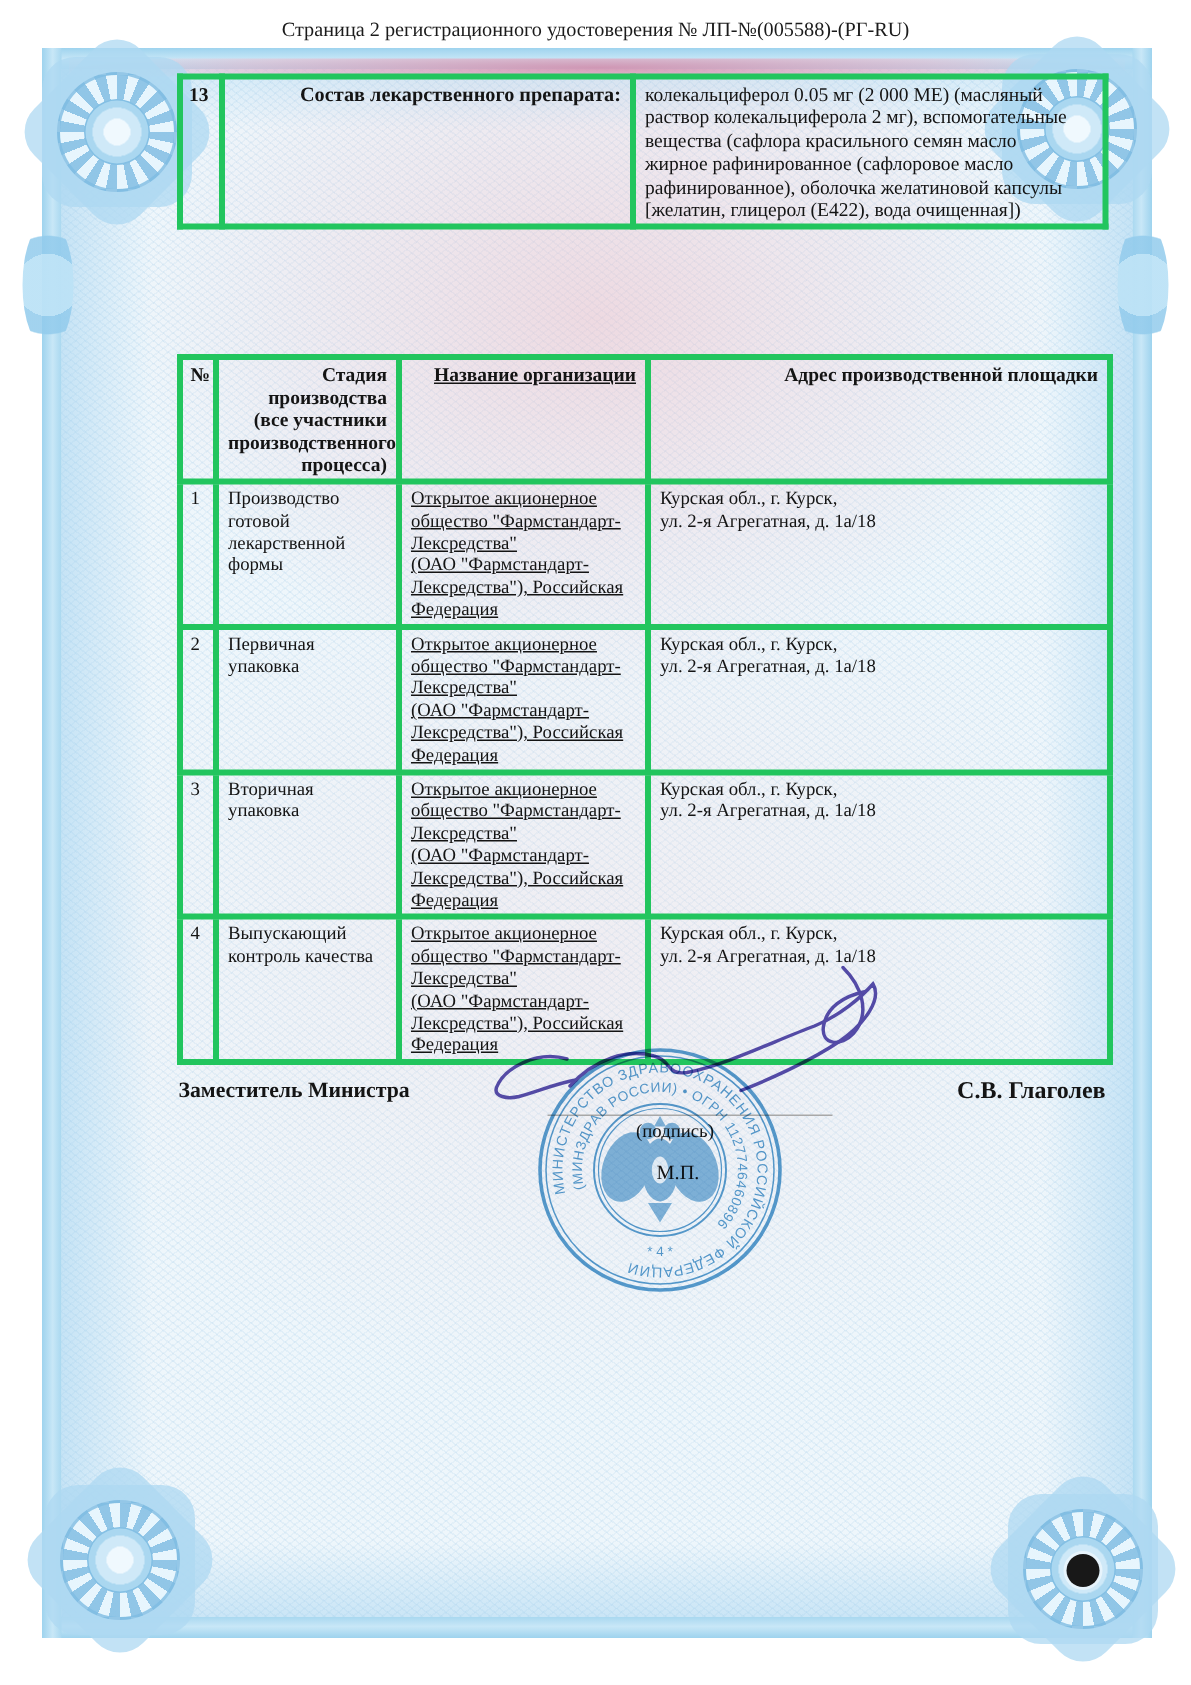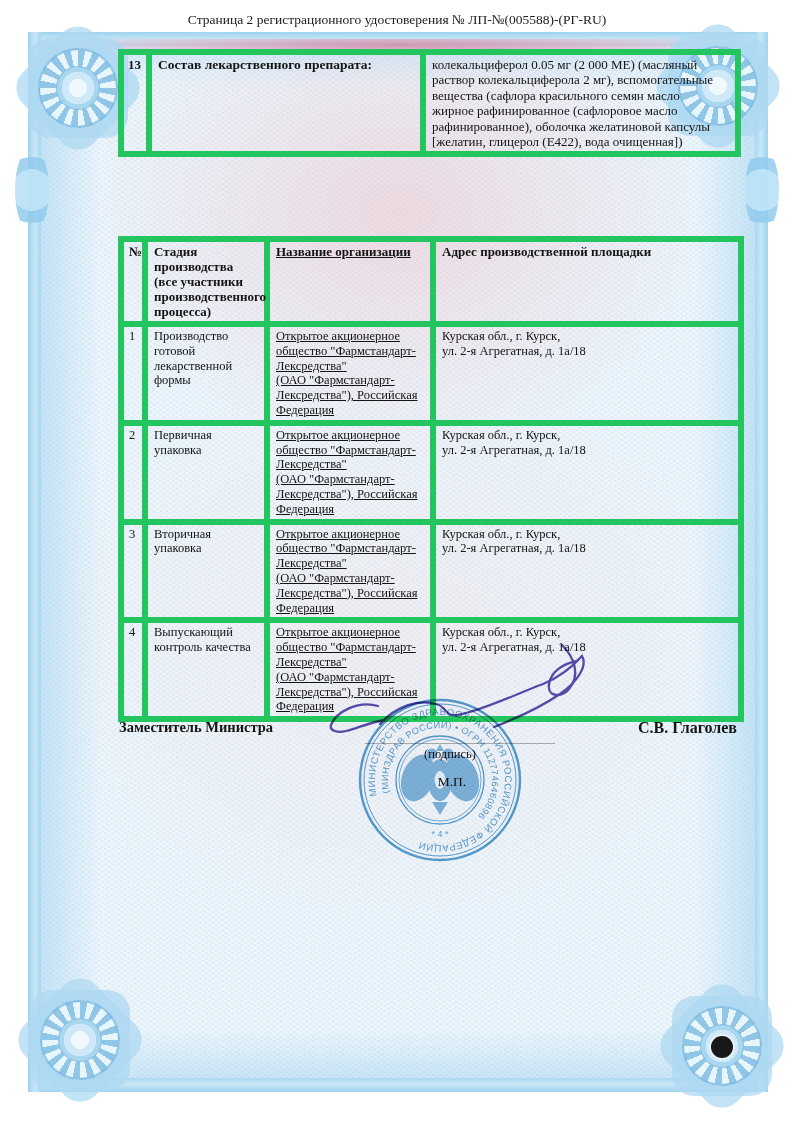--- a/index.html
+++ b/index.html
@@ -64,33 +64,33 @@
     position:absolute; width:34px; height:86px; border-radius:50%;
     background:radial-gradient(circle, rgba(188,226,246,0.95) 0 45%, rgba(146,203,236,0.85) 45% 70%, rgba(146,203,236,0) 72%);
   }
   
   .doc-header {
     position:absolute; left:47px; top:12px; width:700px;
     text-align:center; font-size:13.5px; color:#1b1b1b;
   }
   
   table { border-collapse:collapse; table-layout:fixed; position:absolute; background:transparent; }
-  td,th { border:6px solid #22c55e; vertical-align:top; padding:2px 6px; font-size:13px; white-space:pre-line; }
+  td,th { border:4px solid #22c55e; vertical-align:top; padding:2px 6px; font-size:13px; white-space:pre-line; }
   .t1 { left:118px; top:49px; width:617px; }
   .t1 .r13 { height:94px; } .t1 .r14 { height:30px; }
   .t1 .c-num { width:28px; font-weight:bold; padding-left:4px; }
-  .t1 .c-lbl { width:274px; font-weight:bold; font-size:13.5px; }
+  .t1 .c-lbl { width:274px; font-weight:bold; font-size:13.5px;text-align:right; }
   .t1 .c-val { width:315px; line-height:15.4px; }
   .t1 .center { text-align:center; }
   .info-para {
     position:absolute; left:57px; top:192px; width:680px;
     text-align:center; font-size:13.5px; line-height:17px; white-space:pre-line;
   }
   .t2 { left:118px; top:236px; width:620px; }
-  .t2 th { font-weight:bold; text-align:left; font-size:13px; line-height:15px; }
+  .t2 th { font-weight:bold; text-align:right; font-size:13px; line-height:15px; }
   .t2 td { font-size:12.5px; line-height:14.8px; }
   .t2 .c-num { width:24px; text-align:left; padding-left:5px; }
   .t2 .c-stage { width:122px; }
   .t2 .c-org { width:166px;text-decoration:underline; }
   .t2 .c-addr { width:308px; }
   .t2 .hrow { height:61px; }
   .t2 .drow { height:92px; }
   .t2 .drow4 { height:94px; }
   
   .sig-title { position:absolute; left:119px; top:719px; font-weight:bold; font-size:14.5px; }

